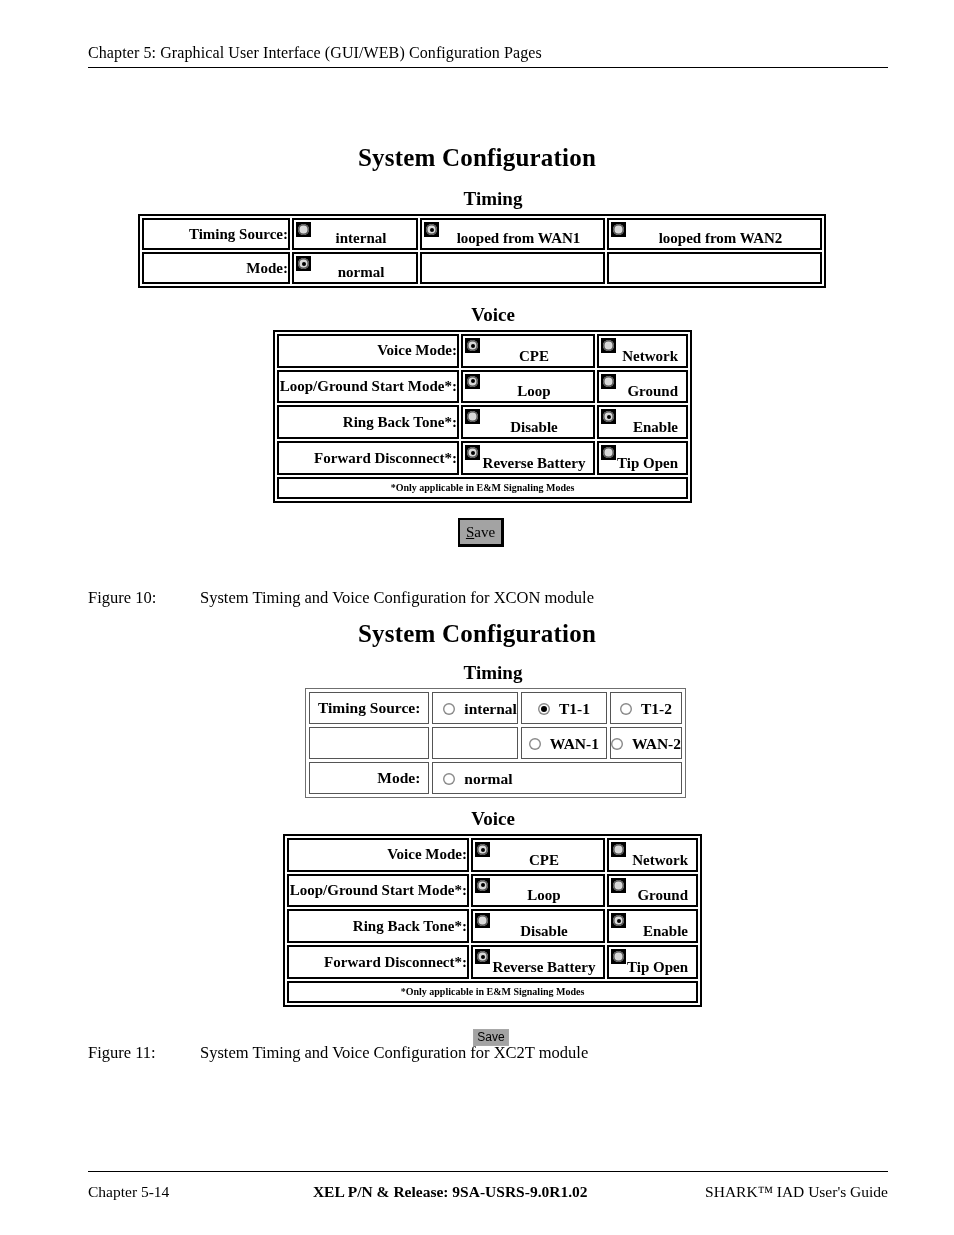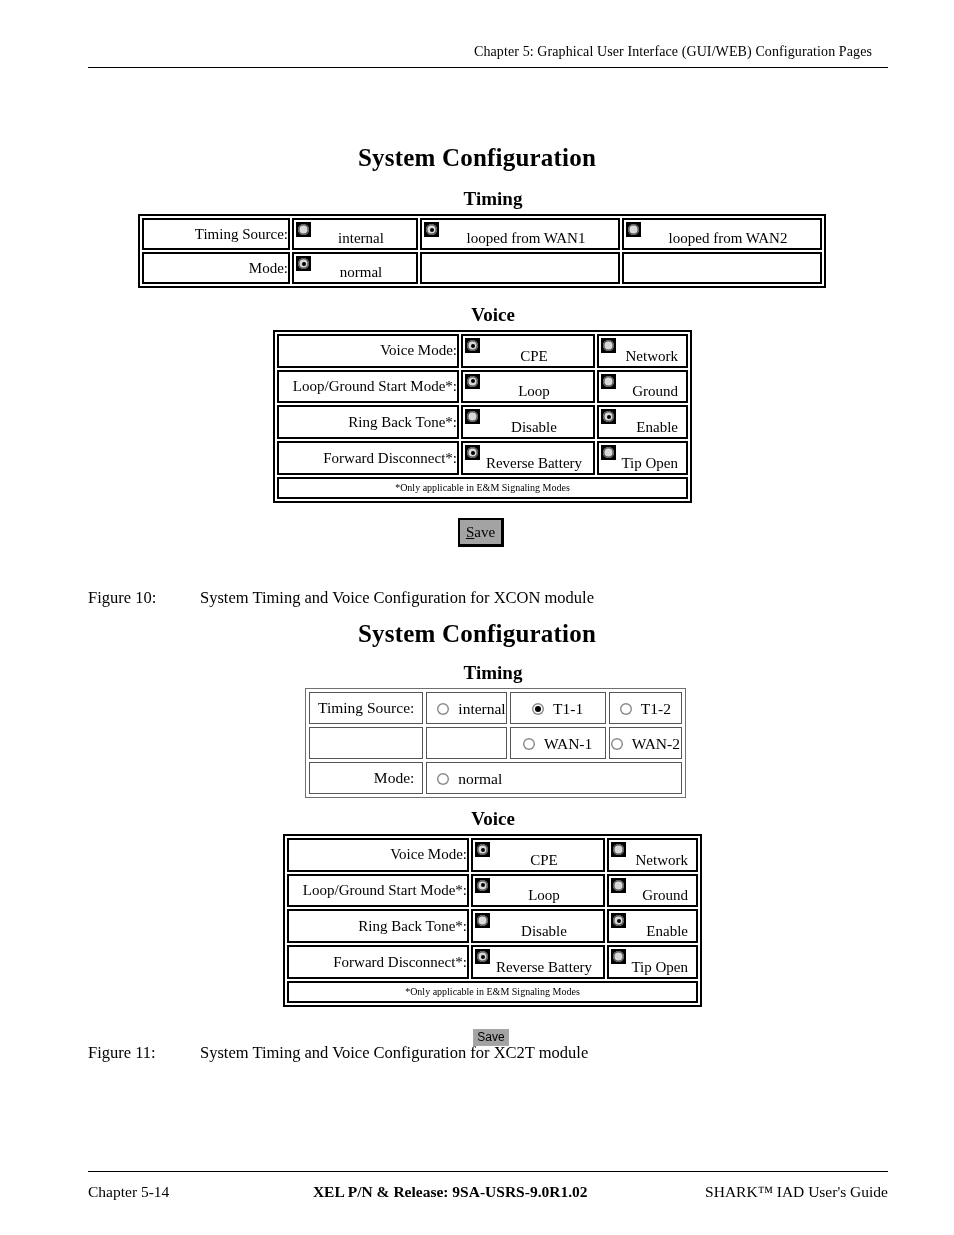--- a/index.html
+++ b/index.html
@@ -12,25 +12,25 @@
     height: 1235px;
     position: relative;
     font-family: "Liberation Serif", "DejaVu Serif", serif;
     color: #000000;
     overflow: hidden;
   }
 
   
   .run-head {
     position: absolute;
-    left: 72px;
+    left: 88px;
     width: 800px;
     top: 44px;
-    text-align: right;
-    font-size: 14px;
+    text-align: left;
+    font-size: 16px;
     letter-spacing: 0.1px;
   }
   .rule {
     position: absolute;
     left: 88px;
     width: 800px;
     height: 0;
     border-top: 1.6px solid #000;
   }
   #rule-top { top: 67px; }
@@ -91,20 +91,21 @@
     position: absolute;
     border: 2.5px solid #000;
     background: #ffffff;
     box-sizing: border-box;
   }
   .formbox table {
     border-collapse: separate;
     border-spacing: 2px;
     width: 100%;
     height: 100%;
+    font-weight: bold;
   }
   .formbox td {
     border: 2px solid #000;
     box-sizing: border-box;
     padding: 0;
     vertical-align: middle;
     background: #fff;
   }
   .formbox td.empty { border: 2px solid #000; }
 
@@ -257,21 +258,21 @@
   <table>
     <tbody>
         <tr>
       <td class="lblcell" style="width:148px;">Timing Source:</td>
       <td class="optcell" style="width:126px;">
         <span class="opt-inner">
           <span class="radio chunky"></span>
           <span class="optlabel">internal</span>
         </span>
       </td>
-      <td class="optcell" style="width:200px;">
+      <td class="optcell" style="width:185px;">
         <span class="opt-inner">
           <span class="radio chunky on"></span>
           <span class="optlabel">looped from WAN1</span>
         </span>
       </td>
       <td class="optcell">
         <span class="opt-inner">
           <span class="radio chunky"></span>
           <span class="optlabel">looped from WAN2</span>
         </span>

